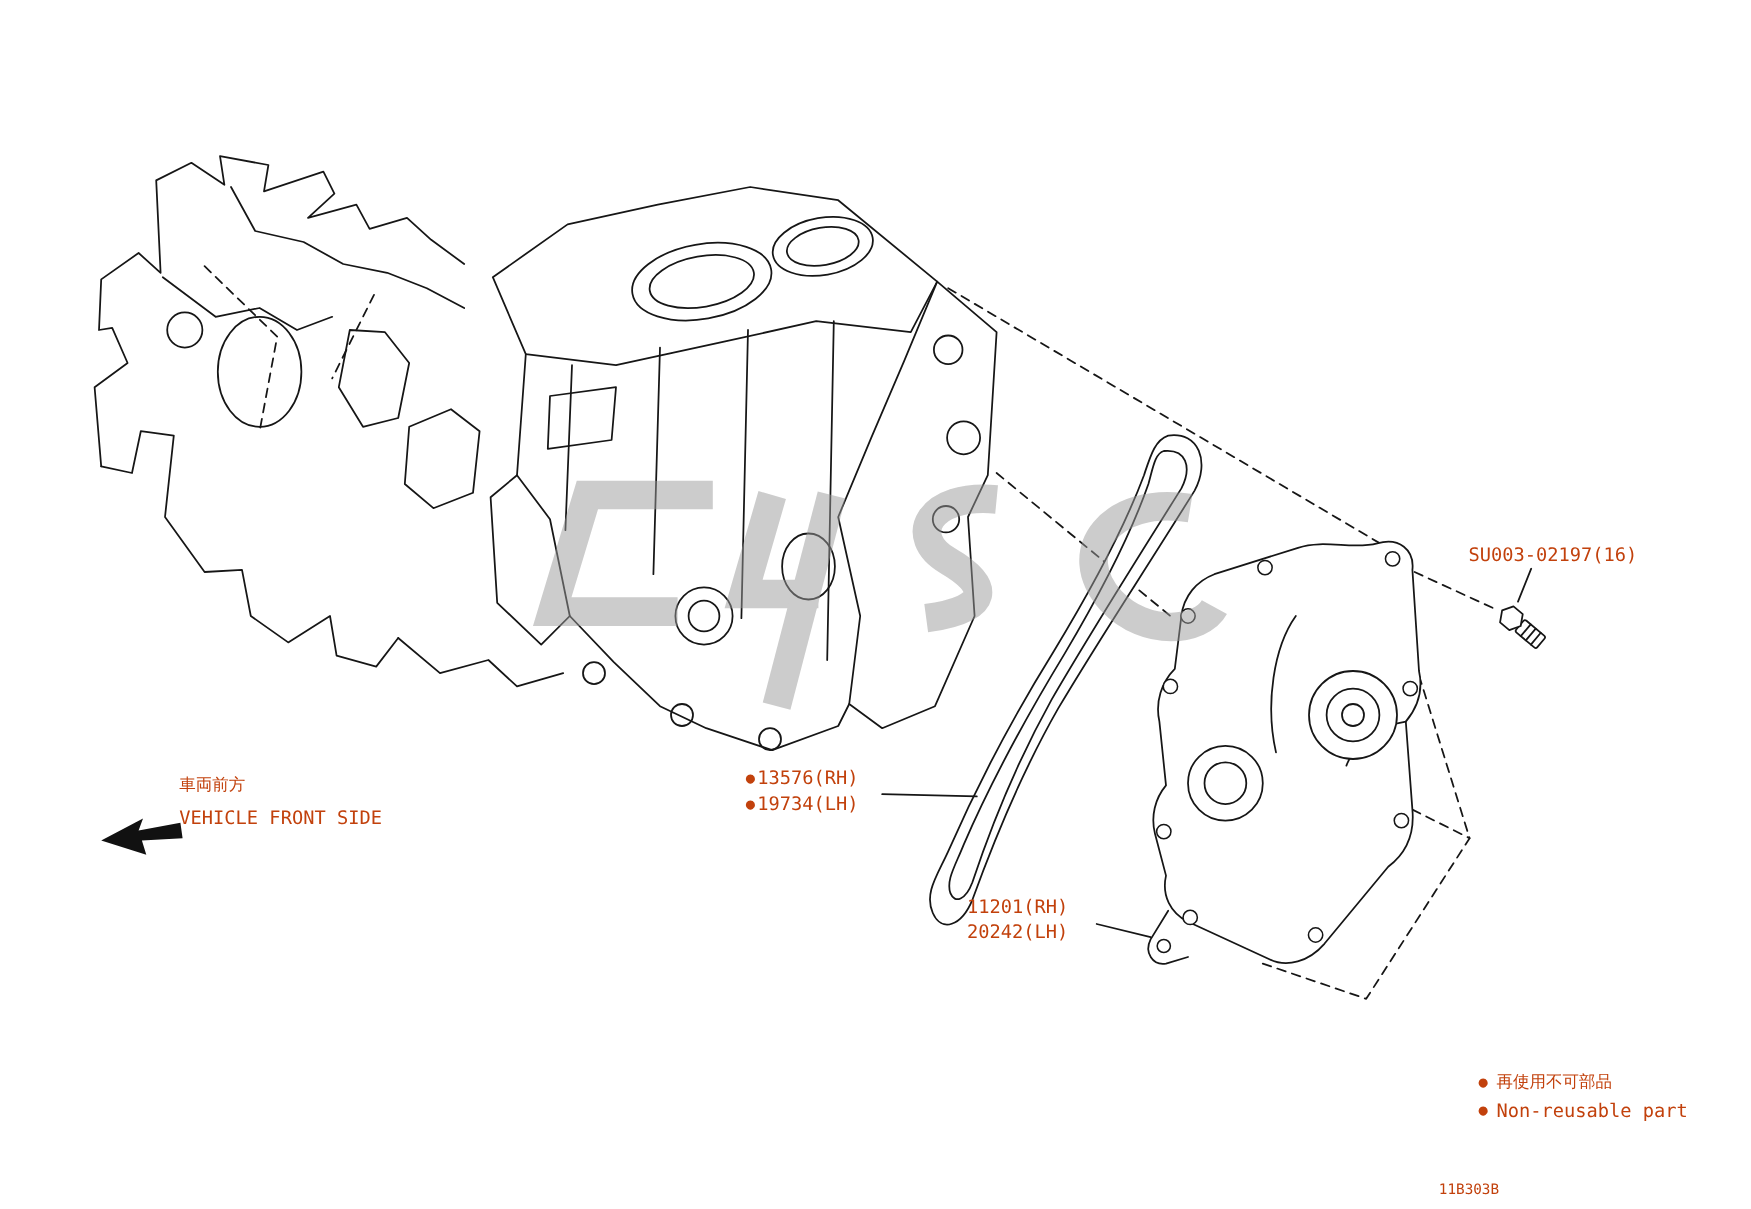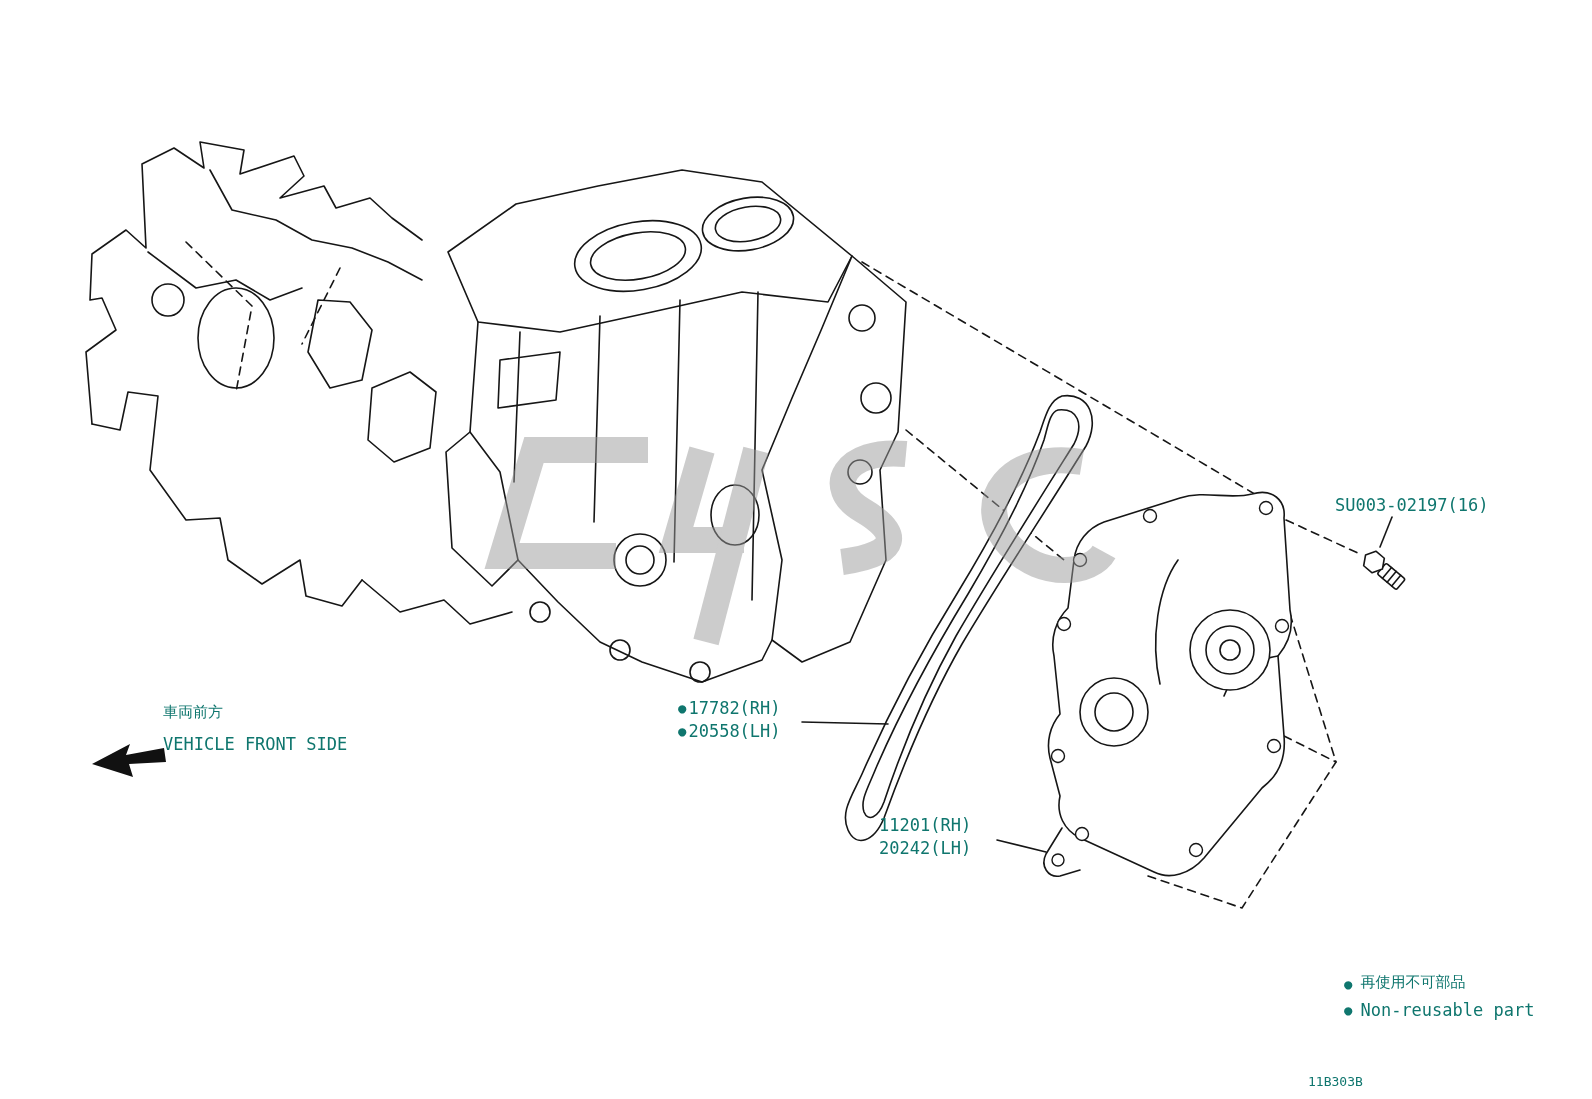--- a/index.html
+++ b/index.html
@@ -7,25 +7,25 @@
     width:1592px;height:1099px;position:relative;overflow:hidden;
     background:#ffffff;
     font-family:"DejaVu Sans Mono",monospace;
   }
   svg{position:absolute;left:0;top:0;}
   .line{stroke:#161616;stroke-width:1.6;fill:none;stroke-linejoin:round;stroke-linecap:round;}
   .fillw{fill:#ffffff;}
   .dash{stroke-dasharray:8 6;}
   .hole{fill:#ffffff;stroke:#161616;stroke-width:1.4;}
   .lbl{
-    position:absolute;font-size:17px;line-height:23px;color:#0f766e;
+    position:absolute;font-size:17px;line-height:23px;color:#c2410c;
     white-space:nowrap;letter-spacing:0px;
   }
   .lbl .row{display:flex;align-items:center;gap:2px;}
-  .jp{font-family:Liberation Mono, monospace;font-size:15px;}
+  .jp{font-family:Liberation Sans, sans-serif;font-size:15px;}
   .bullet{font-size:14px;line-height:23px;}
   .legend .row{display:flex;align-items:center;gap:8px;line-height:26px;}
   .code{font-size:13px;}
 </style>
 </head>
 <body>
 
 <svg width="1592" height="1099" viewBox="0 0 1592 1099">
 
   <g>
@@ -129,25 +129,25 @@
   <div style="margin-top:8px;">VEHICLE FRONT SIDE</div>
 </div>
 
 <div class="lbl" style="left:1335px;top:494px">
   <span>SU003-02197(16)</span>
 </div>
 
 <div class="lbl" style="left:678px;top:697px">
   <div class="row">
     <span class="bullet">●</span>
-    <span>17782(RH)</span>
+    <span>13576(RH)</span>
   </div>
   <div class="row">
     <span class="bullet">●</span>
-    <span>20558(LH)</span>
+    <span>19734(LH)</span>
   </div>
 </div>
 
 <div class="lbl" style="left:879px;top:814px">
   <div>11201(RH)</div>
   <div>20242(LH)</div>
 </div>
 
 <div class="lbl legend" style="left:1344px;top:971px">
   <div class="row">

